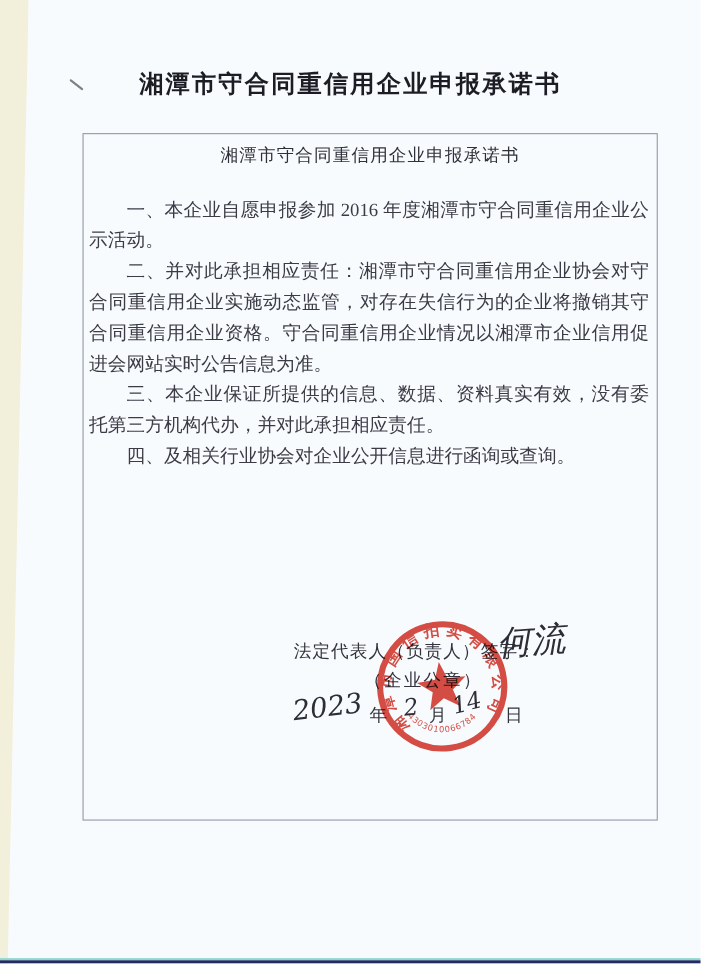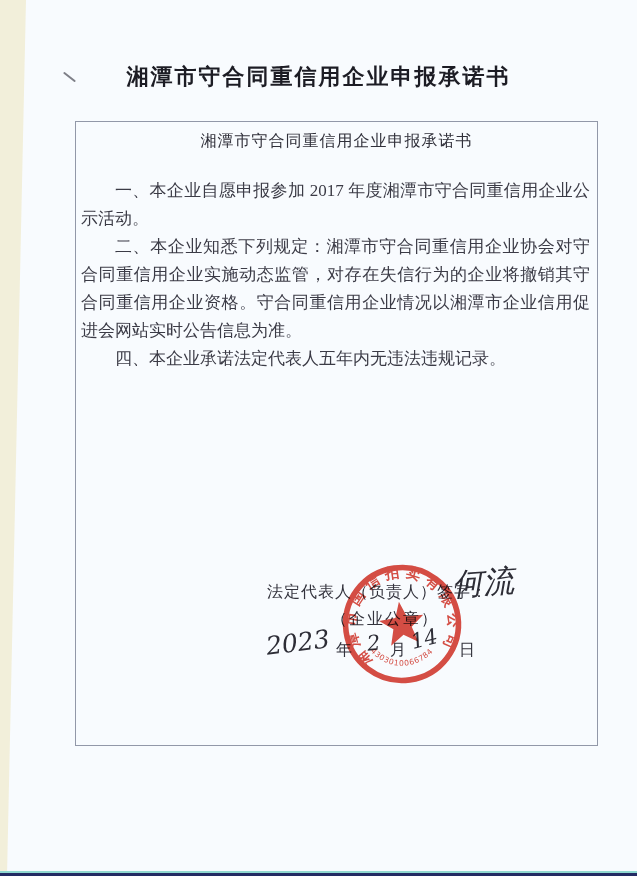--- a/index.html
+++ b/index.html
@@ -73,23 +73,24 @@
 <div class="scan-bottom-teal"></div>
 <div class="scan-bottom-navy"></div>
 <div class="pen-mark"></div>
 
 <div class="outer-title">湘潭市守合同重信用企业申报承诺书</div>
 
 <div class="doc-box">
   <div class="inner-title">湘潭市守合同重信用企业申报承诺书</div>
   <div class="body-text">
 
-  <p>一、本企业自愿申报参加 2017 年度湘潭市守合同重信用企业公示活动。</p>
-      <p>二、本企业知悉下列规定：湘潭市守合同重信用企业协会对守合同重信用企业实施动态监管，对存在失信行为的企业将撤销其守合同重信用企业资格。守合同重信用企业情况以湘潭市企业信用促进会网站实时公告信息为准。</p>
-      <p>四、本企业承诺法定代表人五年内无违法违规记录。</p>
+  <p>一、本企业自愿申报参加 2016 年度湘潭市守合同重信用企业公示活动。</p>
+      <p>二、并对此承担相应责任：湘潭市守合同重信用企业协会对守合同重信用企业实施动态监管，对存在失信行为的企业将撤销其守合同重信用企业资格。守合同重信用企业情况以湘潭市企业信用促进会网站实时公告信息为准。</p>
+      <p>三、本企业保证所提供的信息、数据、资料真实有效，没有委托第三方机构代办，并对此承担相应责任。</p>
+      <p>四、及相关行业协会对企业公开信息进行函询或查询。</p>
     </div>
 </div>
 
 <div class="sig-label">法定代表人（负责人）签字：</div>
 <div class="hw hw-name">何流</div>
 <div class="seal-note">（企业公章）</div>
 <div class="hw hw-year">2023</div>
 <div class="date-char dc-year">年</div>
 <div class="hw hw-month">2</div>
 <div class="date-char dc-month">月</div>

